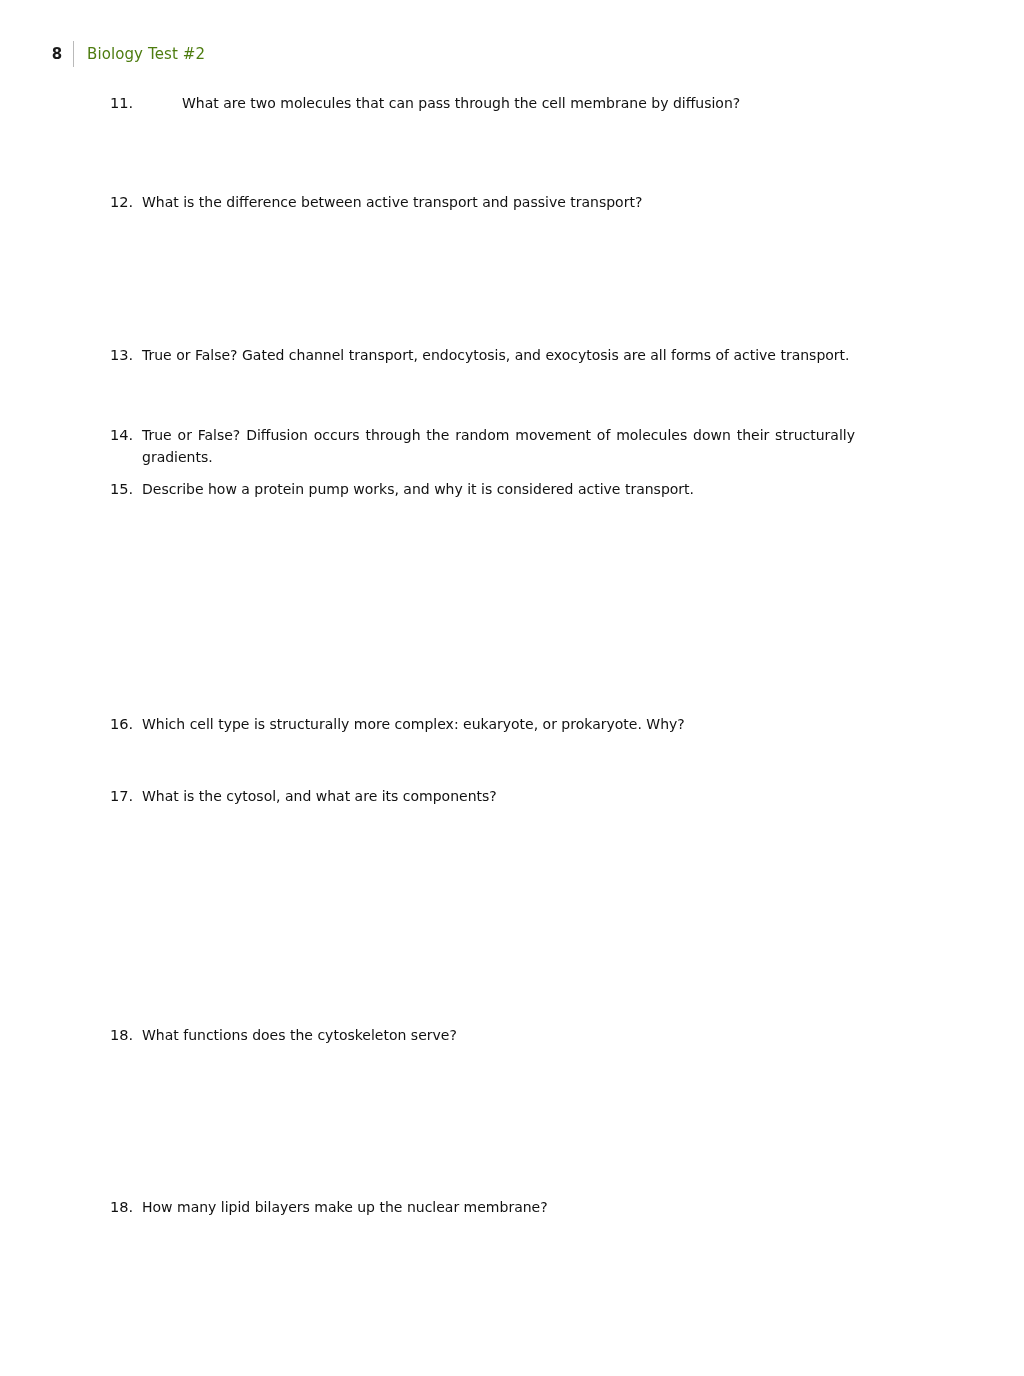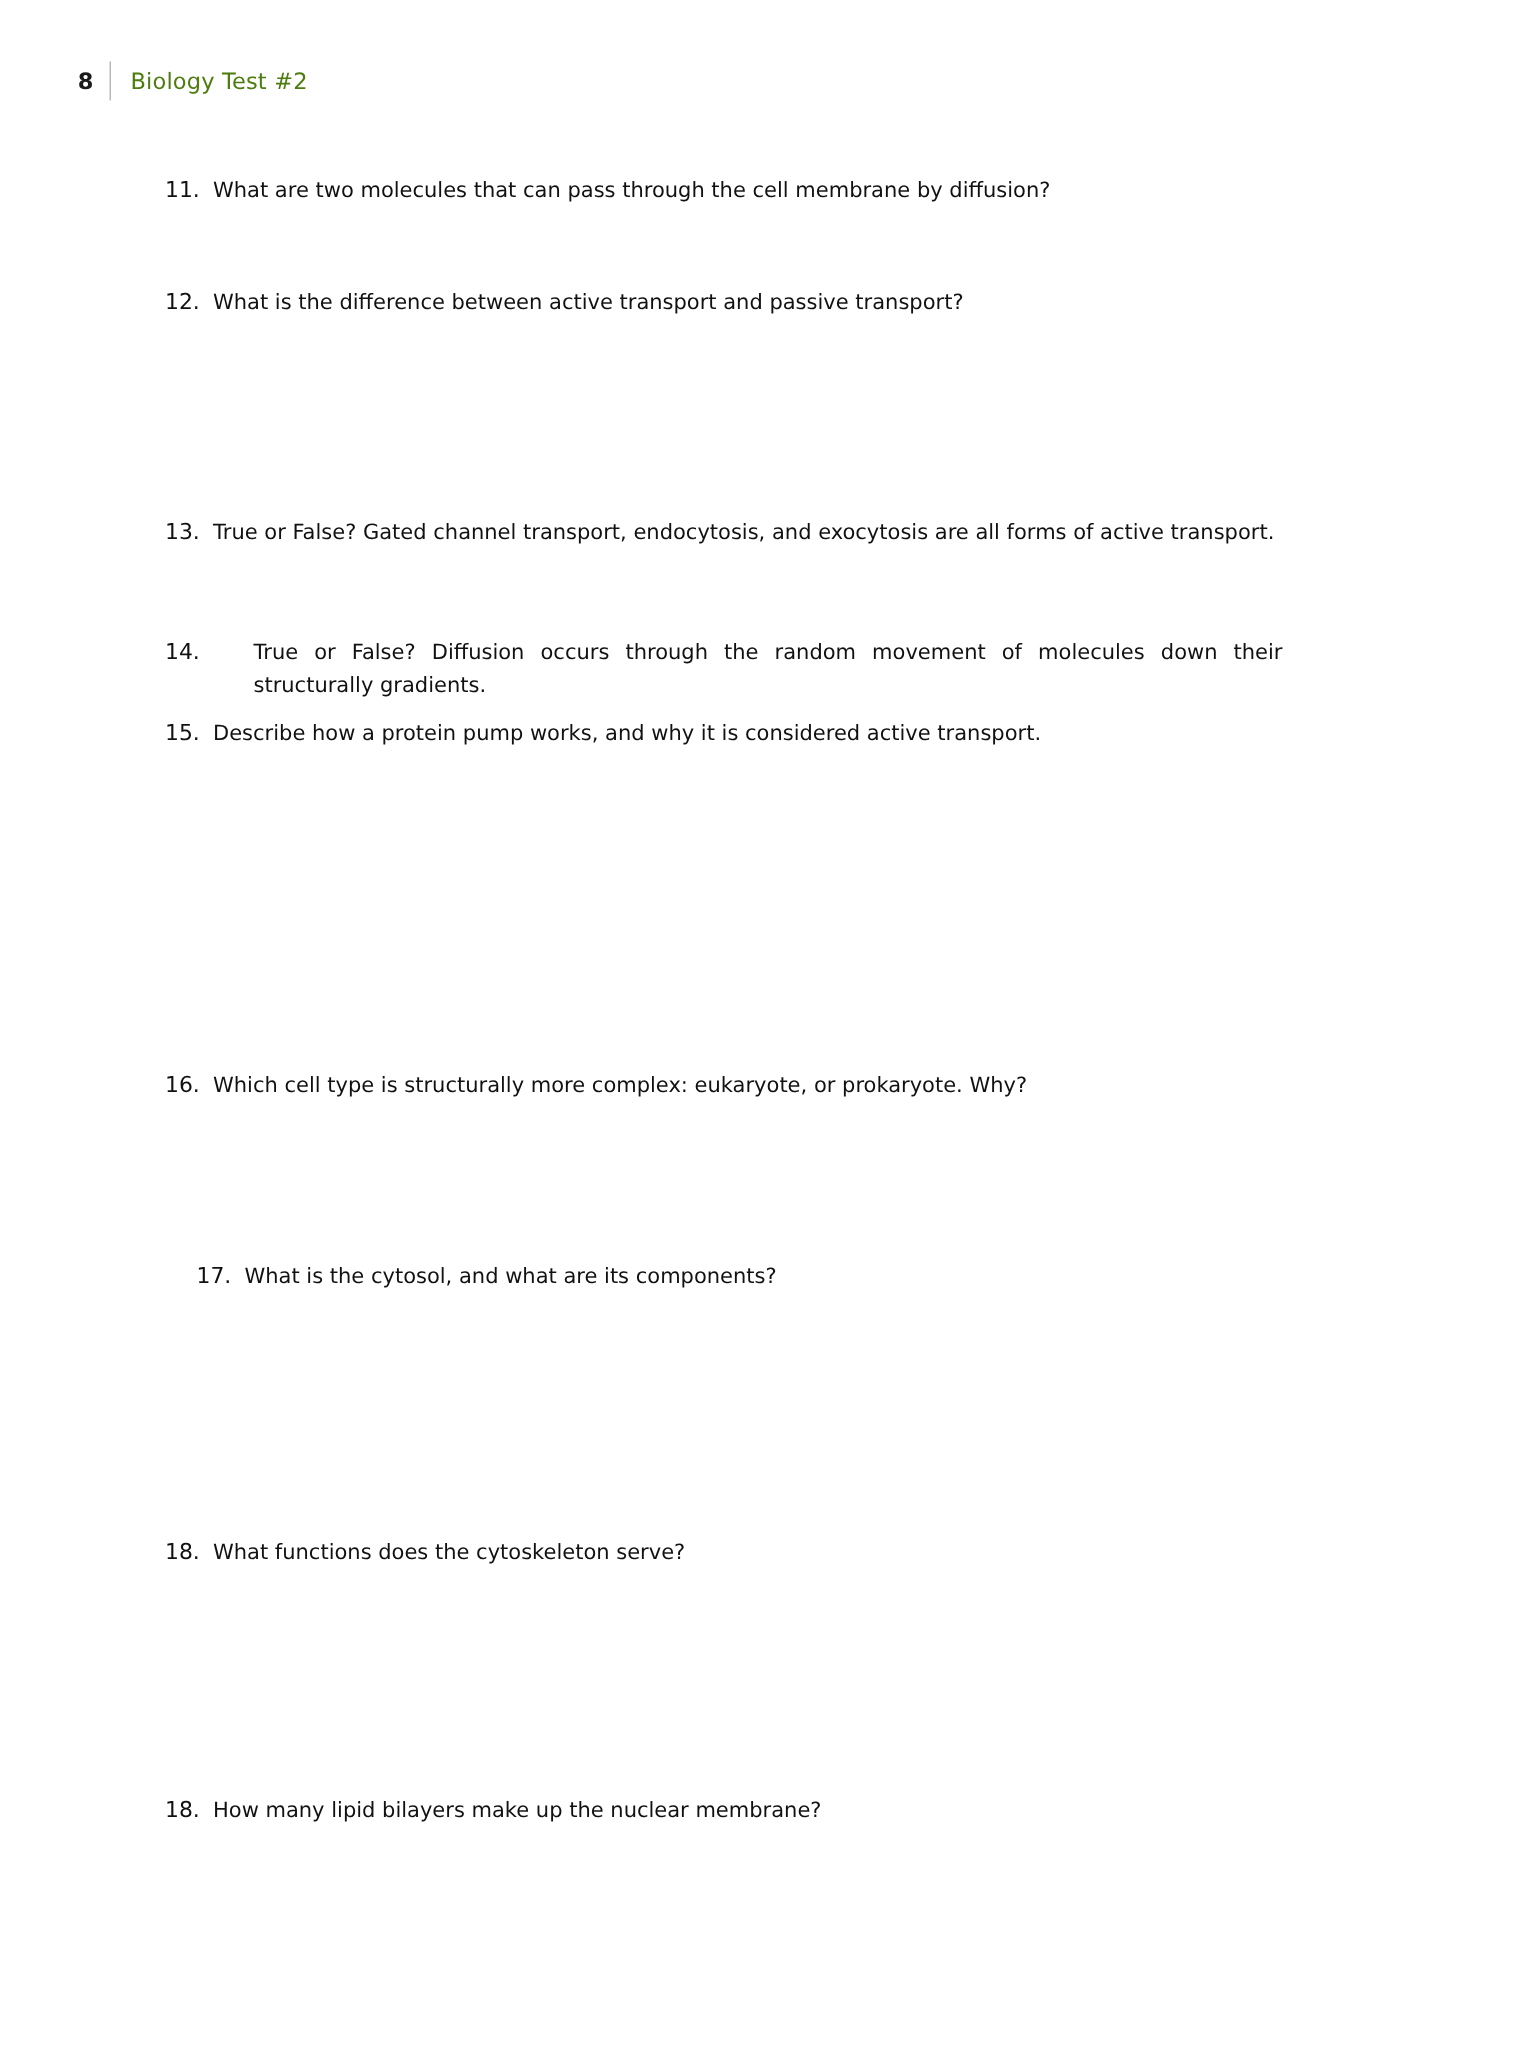--- a/index.html
+++ b/index.html
@@ -95,45 +95,45 @@
 
 <div class="page">
 
   <div class="page-header">
     <span class="page-number">8</span>
     <span class="header-divider"></span>
     <span class="header-title">Biology Test #2</span>
   </div>
 
   <div class="questions">
-      <div class="question" style="top: 116px;">
+      <div class="question" style="top: 92px; gap: 40px;">
         <span class="q-number">11.</span>
         <span class="q-text single">What are two molecules that can pass through the cell membrane by diffusion?</span>
       </div>
       <div class="question" style="top: 191px;">
         <span class="q-number">12.</span>
         <span class="q-text single">What is the difference between active transport and passive transport?</span>
       </div>
       <div class="question" style="top: 344px; align-items: center;">
         <span class="q-number">13.</span>
         <span class="q-text">True or False? Gated channel transport, endocytosis, and exocytosis are all forms of active transport.</span>
       </div>
-      <div class="question" style="top: 424px; gap: 27px;">
+      <div class="question" style="top: 424px;">
         <span class="q-number">14.</span>
         <span class="q-text">True or False? Diffusion occurs through the random movement of molecules down their structurally gradients.</span>
       </div>
       <div class="question" style="top: 478px;">
         <span class="q-number">15.</span>
         <span class="q-text single">Describe how a protein pump works, and why it is considered active transport.</span>
       </div>
       <div class="question" style="top: 681px; margin-top: 32px;">
         <span class="q-number">16.</span>
         <span class="q-text single">Which cell type is structurally more complex: eukaryote, or prokaryote. Why?</span>
       </div>
-      <div class="question" style="top: 840px; margin-left: 21px;">
+      <div class="question" style="top: 785px;">
         <span class="q-number">17.</span>
         <span class="q-text single">What is the cytosol, and what are its components?</span>
       </div>
       <div class="question" style="top: 1024px; justify-content: space-between;">
         <span class="q-number">18.</span>
         <span class="q-text single">What functions does the cytoskeleton serve?</span>
       </div>
       <div class="question" style="top: 1196px;">
         <span class="q-number">18.</span>
         <span class="q-text single">How many lipid bilayers make up the nuclear membrane?</span>

